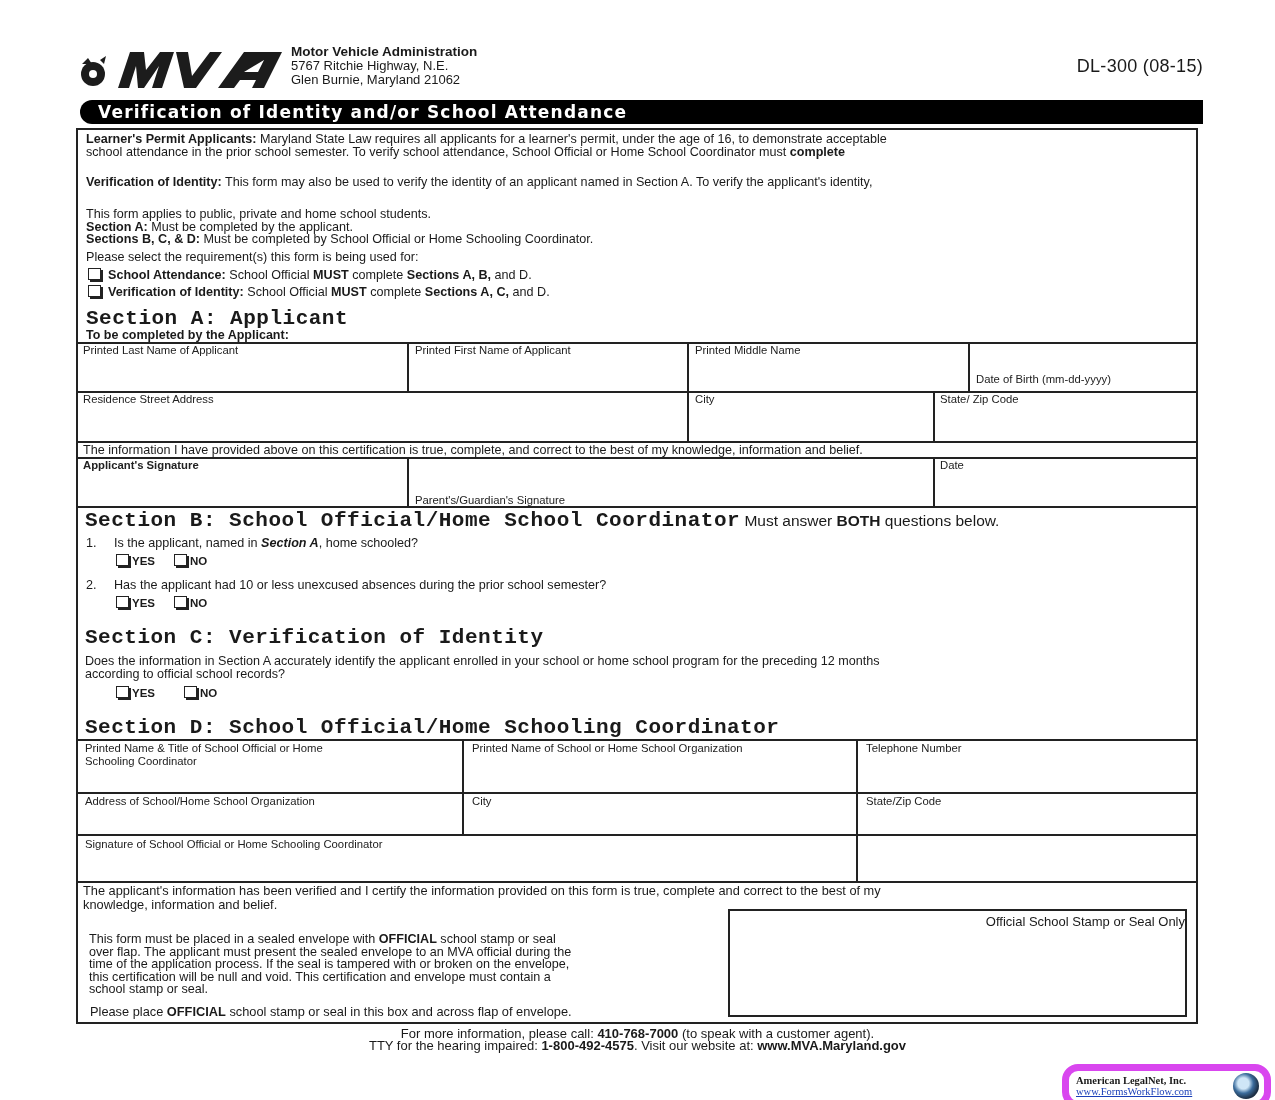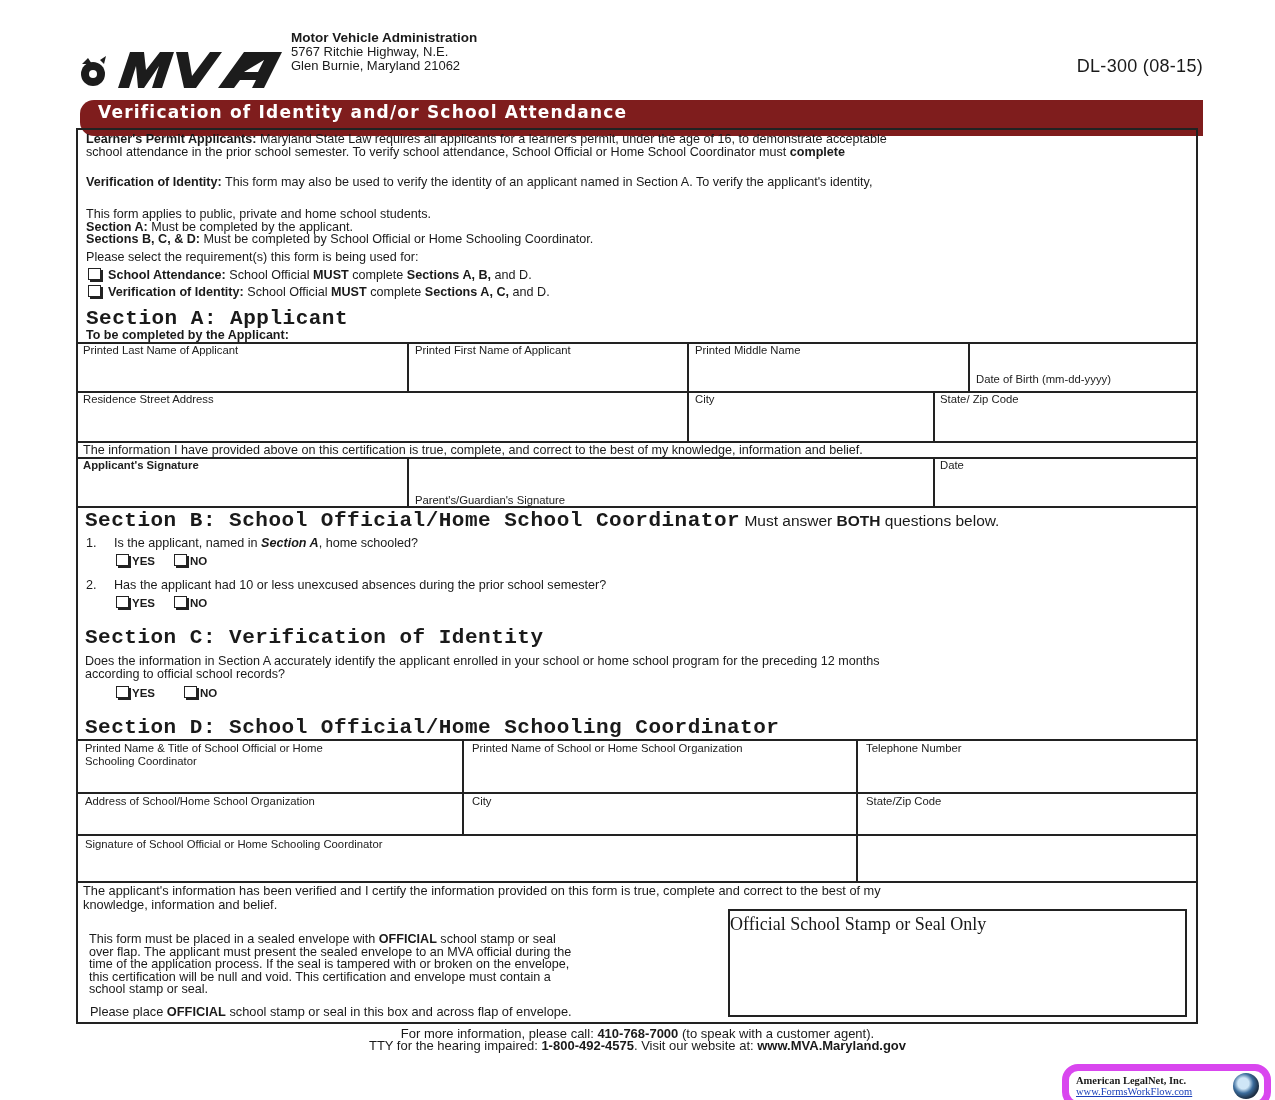--- a/index.html
+++ b/index.html
@@ -2,25 +2,25 @@
 <html><head>
 <meta charset="utf-8">
 <style>
   html, body { margin: 0; padding: 0; background: #ffffff; }
   body { width: 1275px; height: 1100px; position: relative; overflow: hidden;
          font-family: "Liberation Sans", sans-serif; color: #1a1a1a; }
   .abs { position: absolute; }
 
   
   .logo { left: 78px; top: 50px; width: 205px; height: 40px; }
-  .agency { left: 291px; top: 31px; font-size: 13px; line-height: 14px; }
+  .agency { left: 291px; top: 45px; font-size: 13px; line-height: 14px; }
   .agency .name { font-weight: bold; font-size: 13.5px; }
   .formno { right: 72px; top: 56px; font-size: 18px; letter-spacing: 0.3px; }
 
-  .titlebar { left: 80px; top: 100px; width: 1123px; height: 36px; background: #7f1d1d;
+  .titlebar { left: 80px; top: 100px; width: 1123px; height: 24px; background: #000000;
               border-radius: 14px 0 0 14px; }
   .titlebar span { position: absolute; left: 18px; top: 2px; color: #fff; font-weight: bold;
                    font-size: 17px; letter-spacing: 1.2px; font-family: "DejaVu Sans", sans-serif; }
 
   .outer { left: 76px; top: 128px; width: 1122px; height: 896px; border: 2px solid #222; box-sizing: border-box; }
 
   .p { font-size: 12.6px; line-height: 12.6px; }
   .b { font-weight: bold; }
   .i { font-style: italic; }
 
@@ -28,21 +28,21 @@
         box-shadow: 2px 2px 0 #222; vertical-align: -1px; margin-right: 7px; background: #fff; }
 
   .sechead { font-weight: bold; font-size: 21px; letter-spacing: 0.5px; font-family: Liberation Mono, monospace; }
   .sub { font-weight: bold; font-size: 12.5px; }
 
   .hline { height: 0; border-top: 2px solid #222; }
   .vline { width: 0; border-left: 2px solid #222; }
   .lbl { font-size: 11.3px; color: #222; }
 
   .stamp { left: 728px; top: 909px; width: 459px; height: 108px; border: 2px solid #222; box-sizing: border-box; }
-  .stamp span { display: block; text-align: left; font-size: 18px; margin-top: 3px; font-family: Liberation Serif, serif; }
+  .stamp span { display: block; text-align: right; font-size: 13px; margin-top: 3px; }
 
   .footer { left: 0; width: 1275px; text-align: center; font-size: 13px; line-height: 13px; }
 
   .alnet { left: 1062px; top: 1064px; width: 195px; height: 30px; border: 7px solid #d946ef; border-radius: 16px; }
   .alnet .t1 { position: absolute; left: 7px; top: 4px; font-family: "Liberation Serif", serif; font-weight: bold; font-size: 10.5px; }
   .alnet .t2 { position: absolute; left: 7px; top: 15px; font-family: "Liberation Serif", serif; font-size: 10.5px; color: #1a3fb8; text-decoration: underline; }
   .alnet .globe { position: absolute; right: 5px; top: 2px; width: 26px; height: 26px; border-radius: 50%;
                   background: radial-gradient(circle at 40% 40%, #cfe6f7 0 25%, #3b6c9c 45%, #1d2f44 70%); }
 </style>
 </head>

